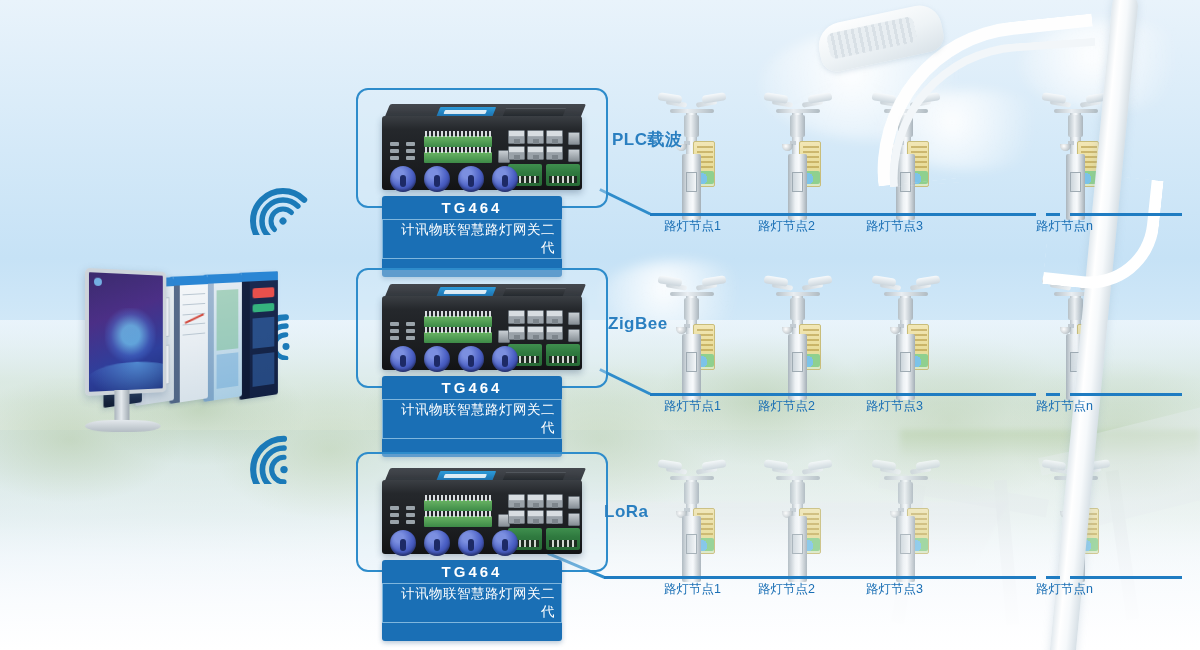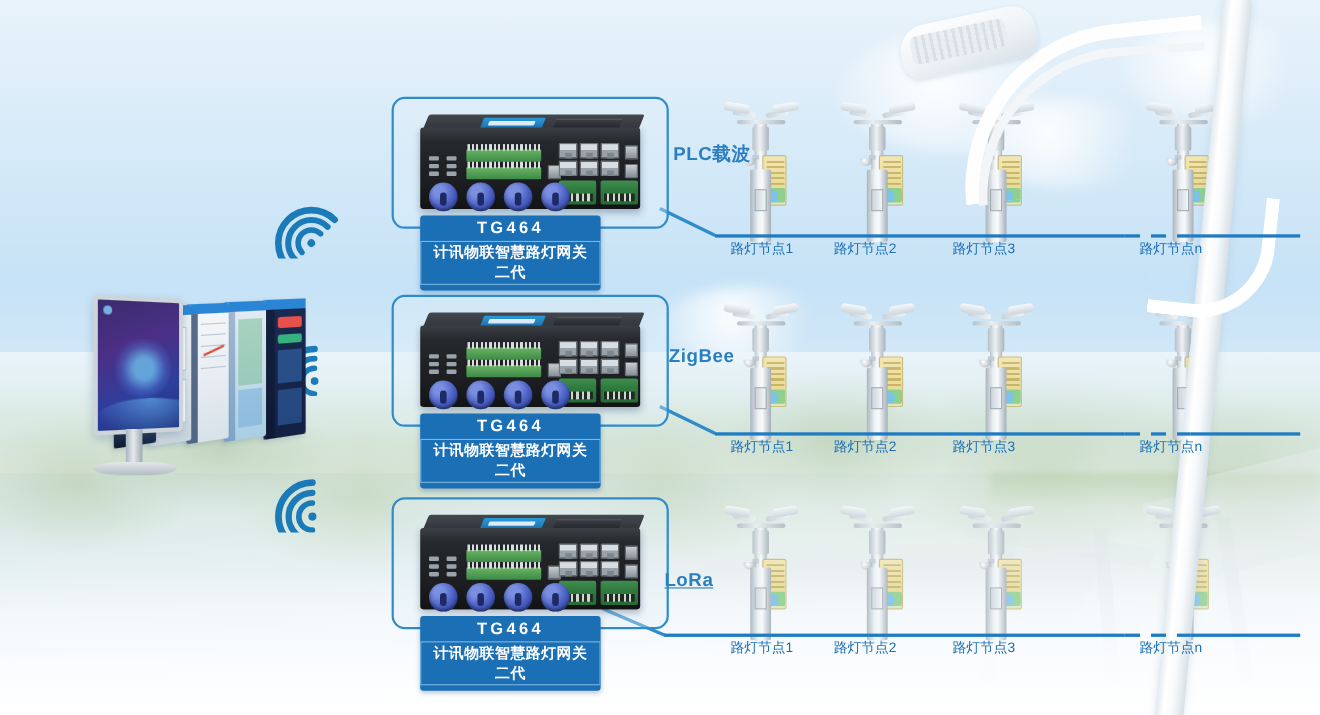--- a/index.html
+++ b/index.html
@@ -280,34 +280,35 @@
   .antenna::after{
     content:""; position:absolute; left:10px; top:9px; width:6px; height:12px;
     background:#1d2a66; border-radius:3px;
   }
   .led {
     position:absolute; width:9px; height:4px; background:#9aa3aa; border-radius:1px;
   }
 
   
   .badge {
-    position:absolute; width:164px;
+    position:absolute; width:180px;
     background:#1a6fb5; border-radius:3px;
-    padding:3px 0 5px; text-align:center;
+    padding:3px 0 18px; text-align:center;
     box-shadow: 0 2px 5px rgba(20,70,120,.3);
   }
   .badge .model {
     color:#ffffff; font-weight:bold; font-size:15px; letter-spacing:3px;
     line-height:18px;
   }
   .badge .sub {
     display:inline-block; margin-top:2px;
-    color:#ffffff; font-weight:bold; font-size:13.5px; letter-spacing:.5px;
+    color:#ffffff; font-weight:normal; font-size:13.5px; letter-spacing:.5px;
     background:#1a6fb5; padding:1px 6px;
     border:1px solid #7fb6dd;
+    text-align:right;
   }
 
   .proto {
     position:absolute; color:#2a7fc0; font-size:17px; font-weight:600;
     letter-spacing:.5px; white-space:nowrap;
   }
   .nodelabel {
     position:absolute; color:#1a6fb5; font-size:12.5px; white-space:nowrap;
   }
 
@@ -730,21 +731,21 @@
         <div class="antenna" style="left:42px; top:50px;"></div>
         <div class="antenna" style="left:76px; top:50px;"></div>
         <div class="antenna" style="left:110px; top:50px;"></div>
       </div>
     </div>
   </div>
   <div class="badge" style="left:382px; top:560px;">
     <div class="model">TG464</div>
     <span class="sub">计讯物联智慧路灯网关二代</span>
   </div>
-  <div class="proto" style="left:604px; top:518px;text-decoration:underline;">LoRa</div>
+  <div class="proto" style="left:604px; top:502px;">LoRa</div>
 
   <div class="nodelabel" style="left:664px; top:581px;">路灯节点1</div>
   <div class="nodelabel" style="left:758px; top:581px;">路灯节点2</div>
   <div class="nodelabel" style="left:866px; top:581px;">路灯节点3</div>
   <div class="nodelabel" style="left:1036px; top:581px;">路灯节点n</div>
 
   <div class="wifi" style="left:248px; top:165px;">
     <svg width="70" height="70" viewBox="0 0 70 70">
       <g transform="rotate(-45 35 56)" fill="none" stroke="#1b7ab8" stroke-linecap="round">
         <circle cx="35" cy="56" r="3.5" fill="#1b7ab8" stroke="none"></circle>

